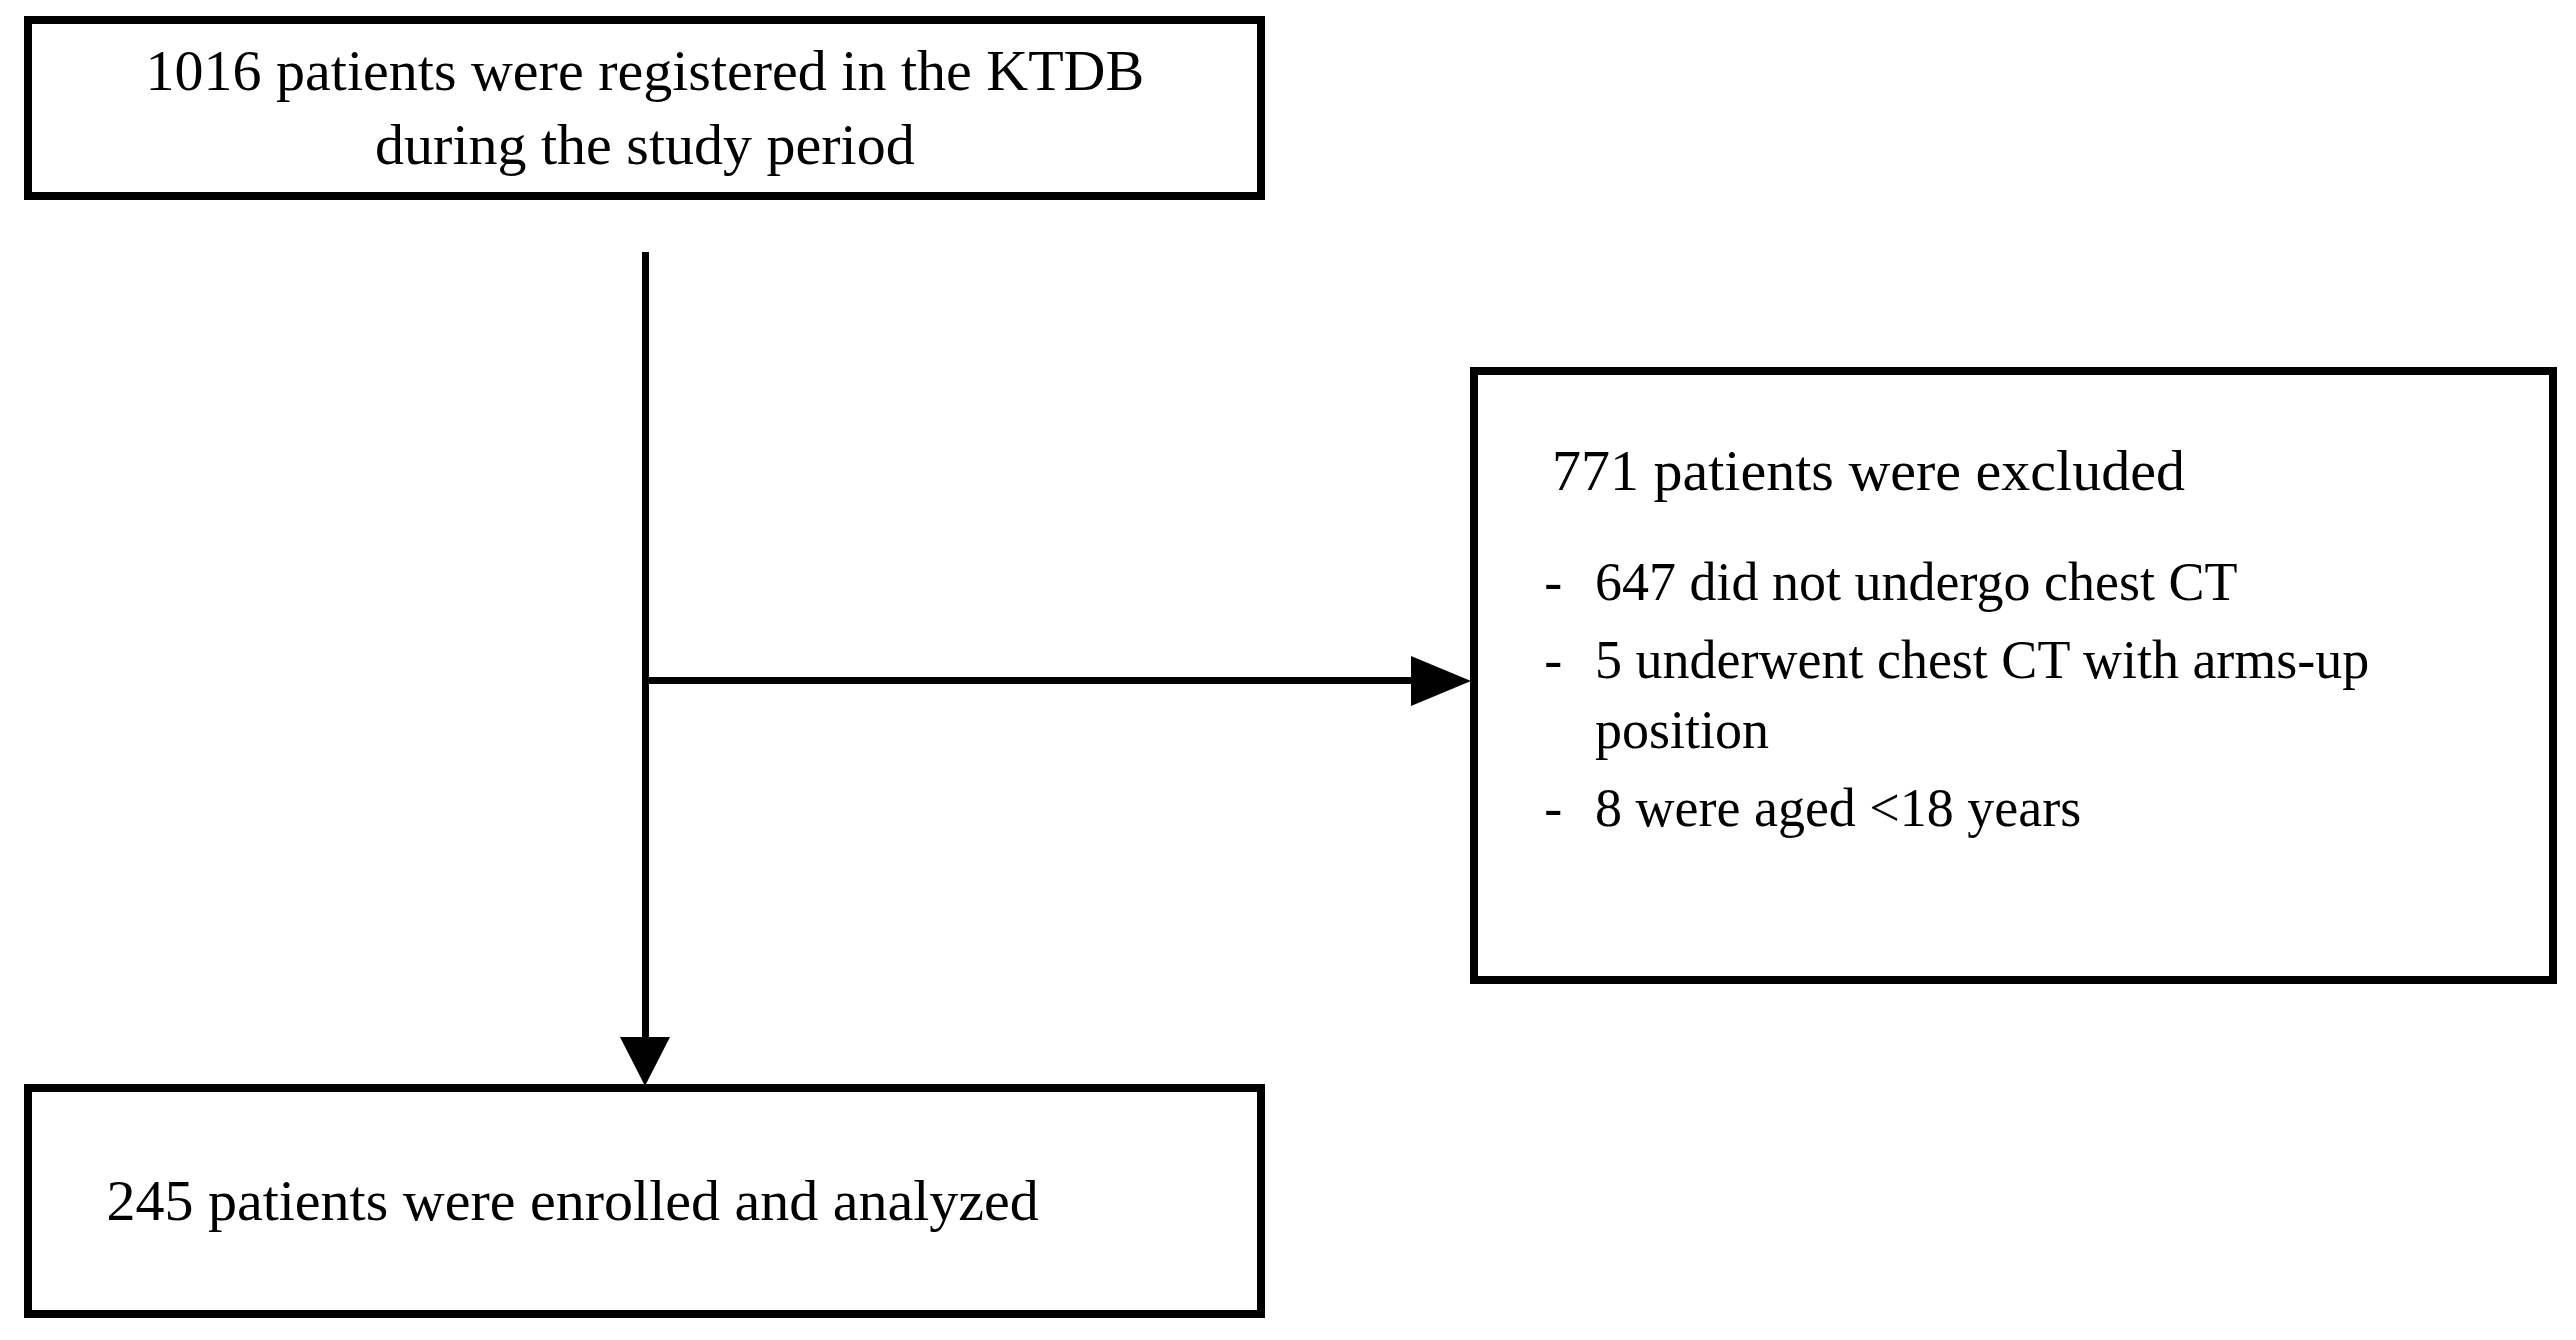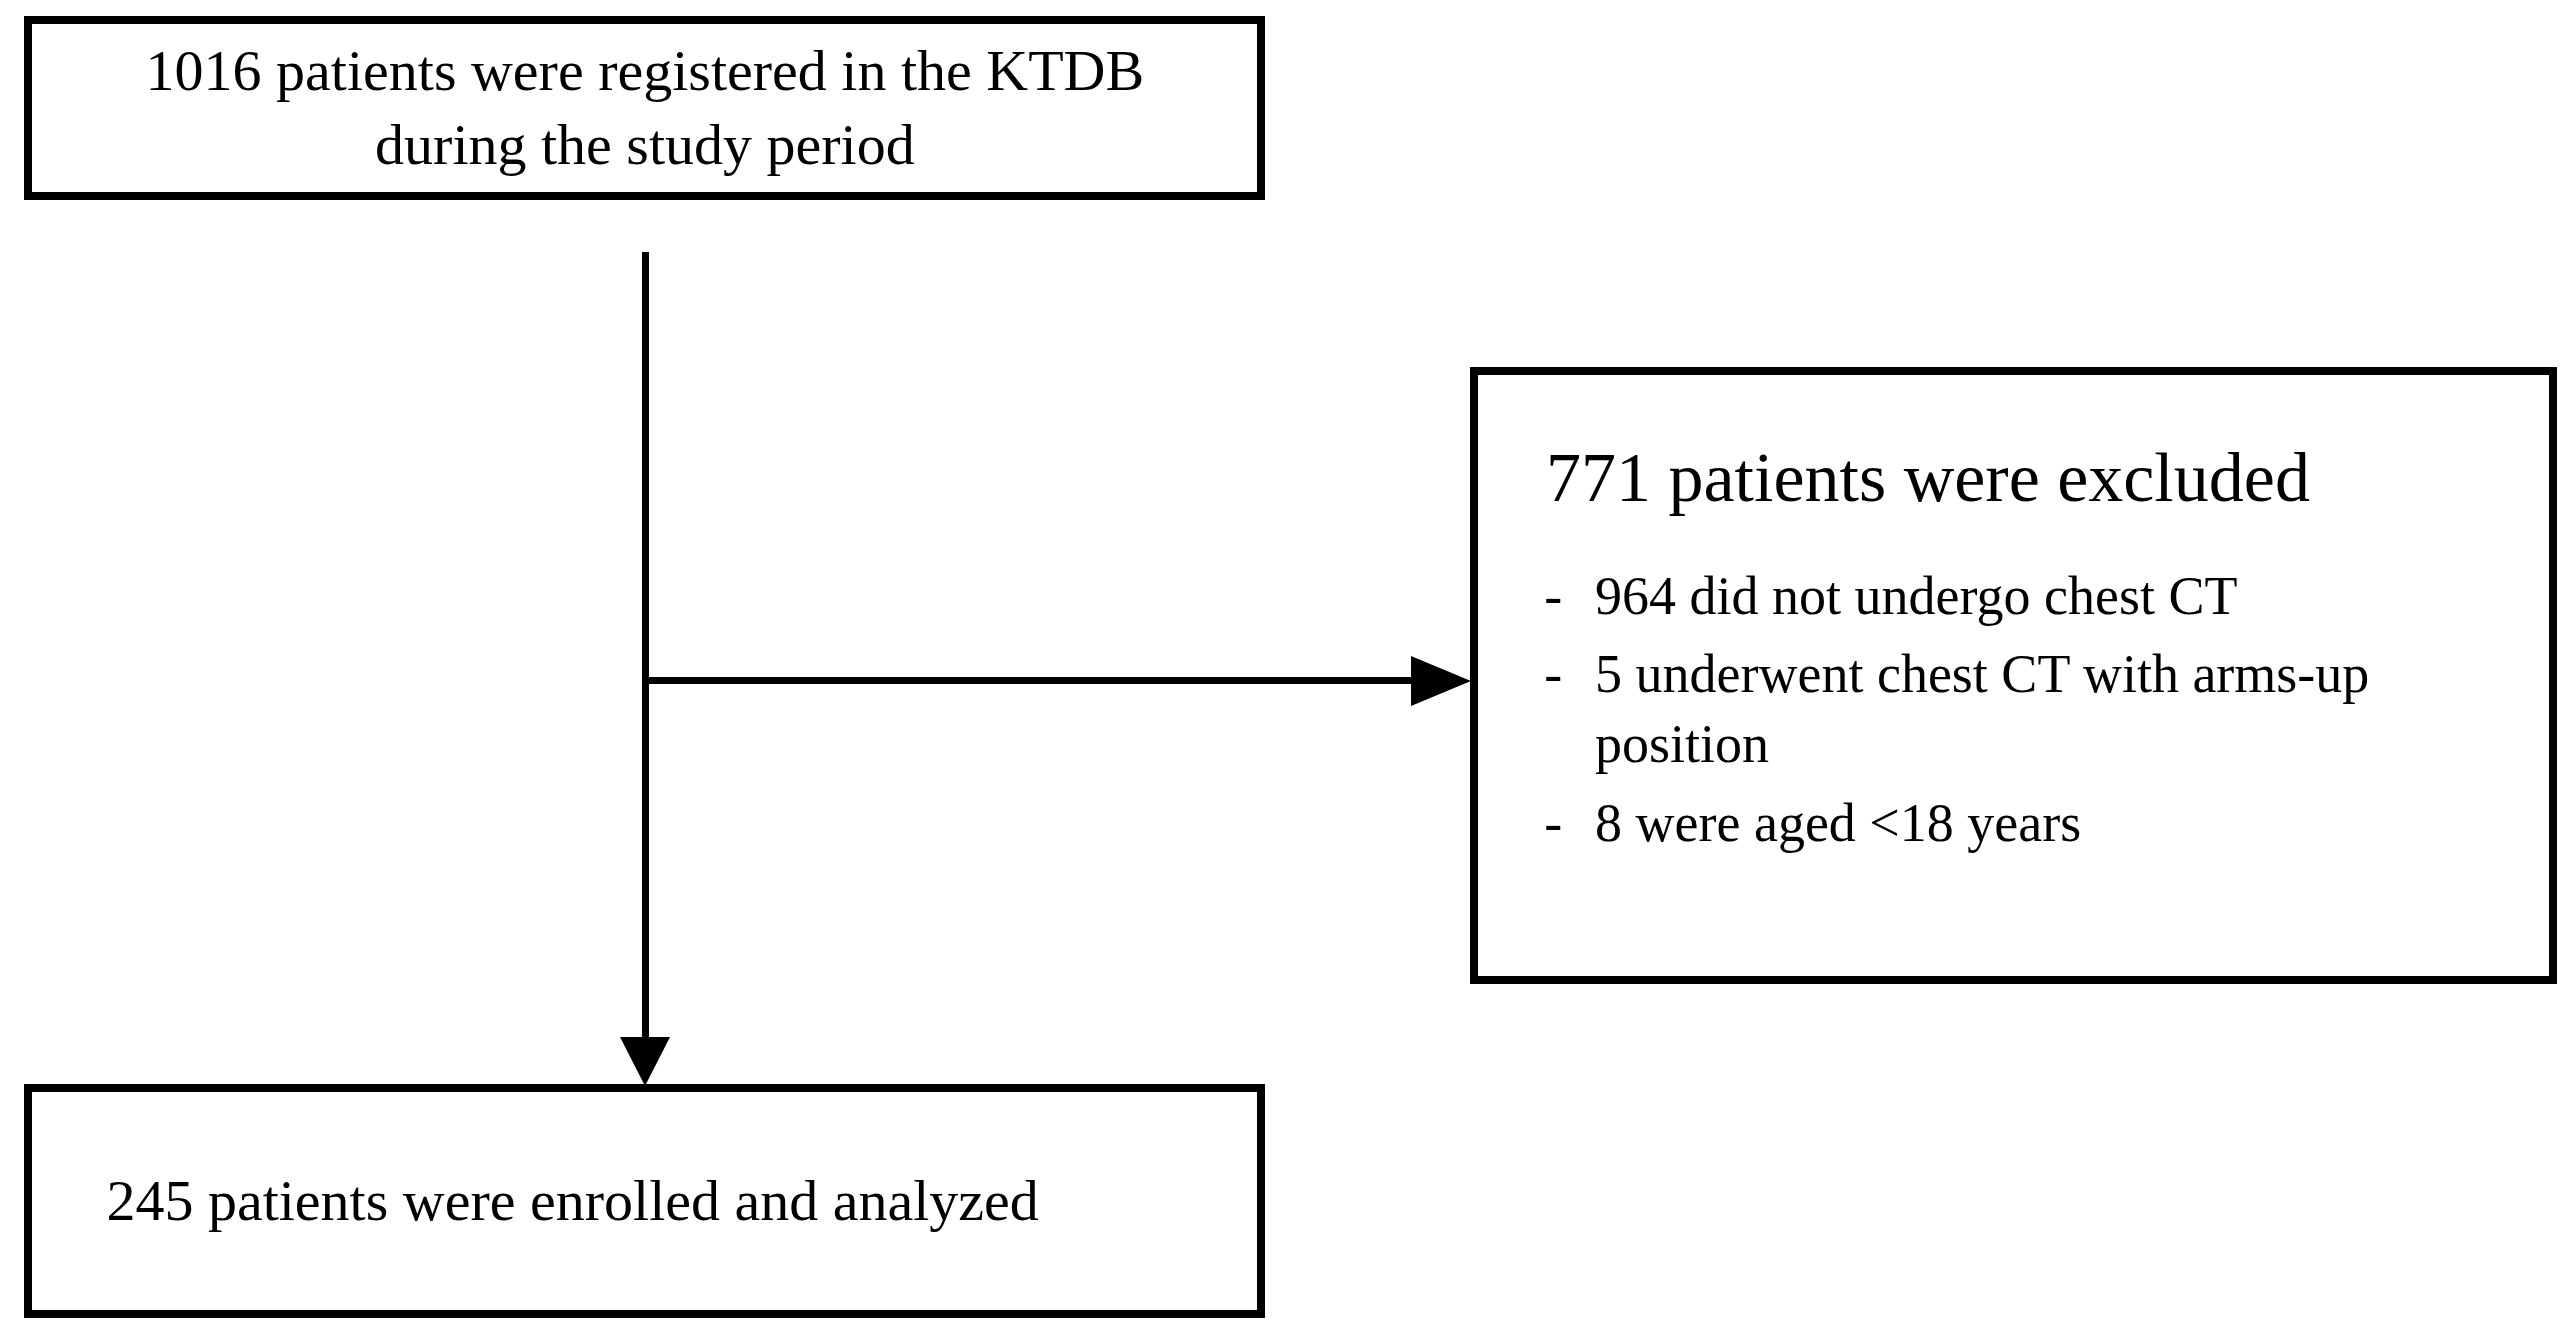--- a/index.html
+++ b/index.html
@@ -52,23 +52,23 @@
     width: 1087px;
     height: 617px;
   }
   #box-excluded .excluded-inner {
     position: absolute;
     left: 60px;
     right: 32px;
     top: 61px;
   }
   #box-excluded .excluded-heading {
-    font-size: 70px;
+    font-size: 58px;
     line-height: 1.2;
-    margin: 0 0 41px 8px;
+    margin: 0 0 41px 14px;
   }
   .bullet-list {
     list-style: none;
     margin: 0;
     padding: 0;
   }
   .bullet-item {
     display: flex;
     align-items: flex-start;
     font-size: 54px;
@@ -158,21 +158,21 @@
   <div class="connector" id="arrowhead-right"></div>
 
   <div class="connector" id="arrowhead-down"></div>
 
   <div class="box" id="box-excluded">
     <div class="excluded-inner">
       <div class="excluded-heading">771 patients were excluded</div>
       <ul class="bullet-list">
         <li class="bullet-item">
           <span class="bullet-marker">-</span>
-          <span class="bullet-text">964 did not undergo chest CT</span>
+          <span class="bullet-text">647 did not undergo chest CT</span>
         </li>
         <li class="bullet-item">
           <span class="bullet-marker">-</span>
           <span class="bullet-text">5 underwent chest CT with arms-up position</span>
         </li>
         <li class="bullet-item">
           <span class="bullet-marker">-</span>
           <span class="bullet-text">8 were aged &lt;18 years</span>
         </li>
       </ul>

